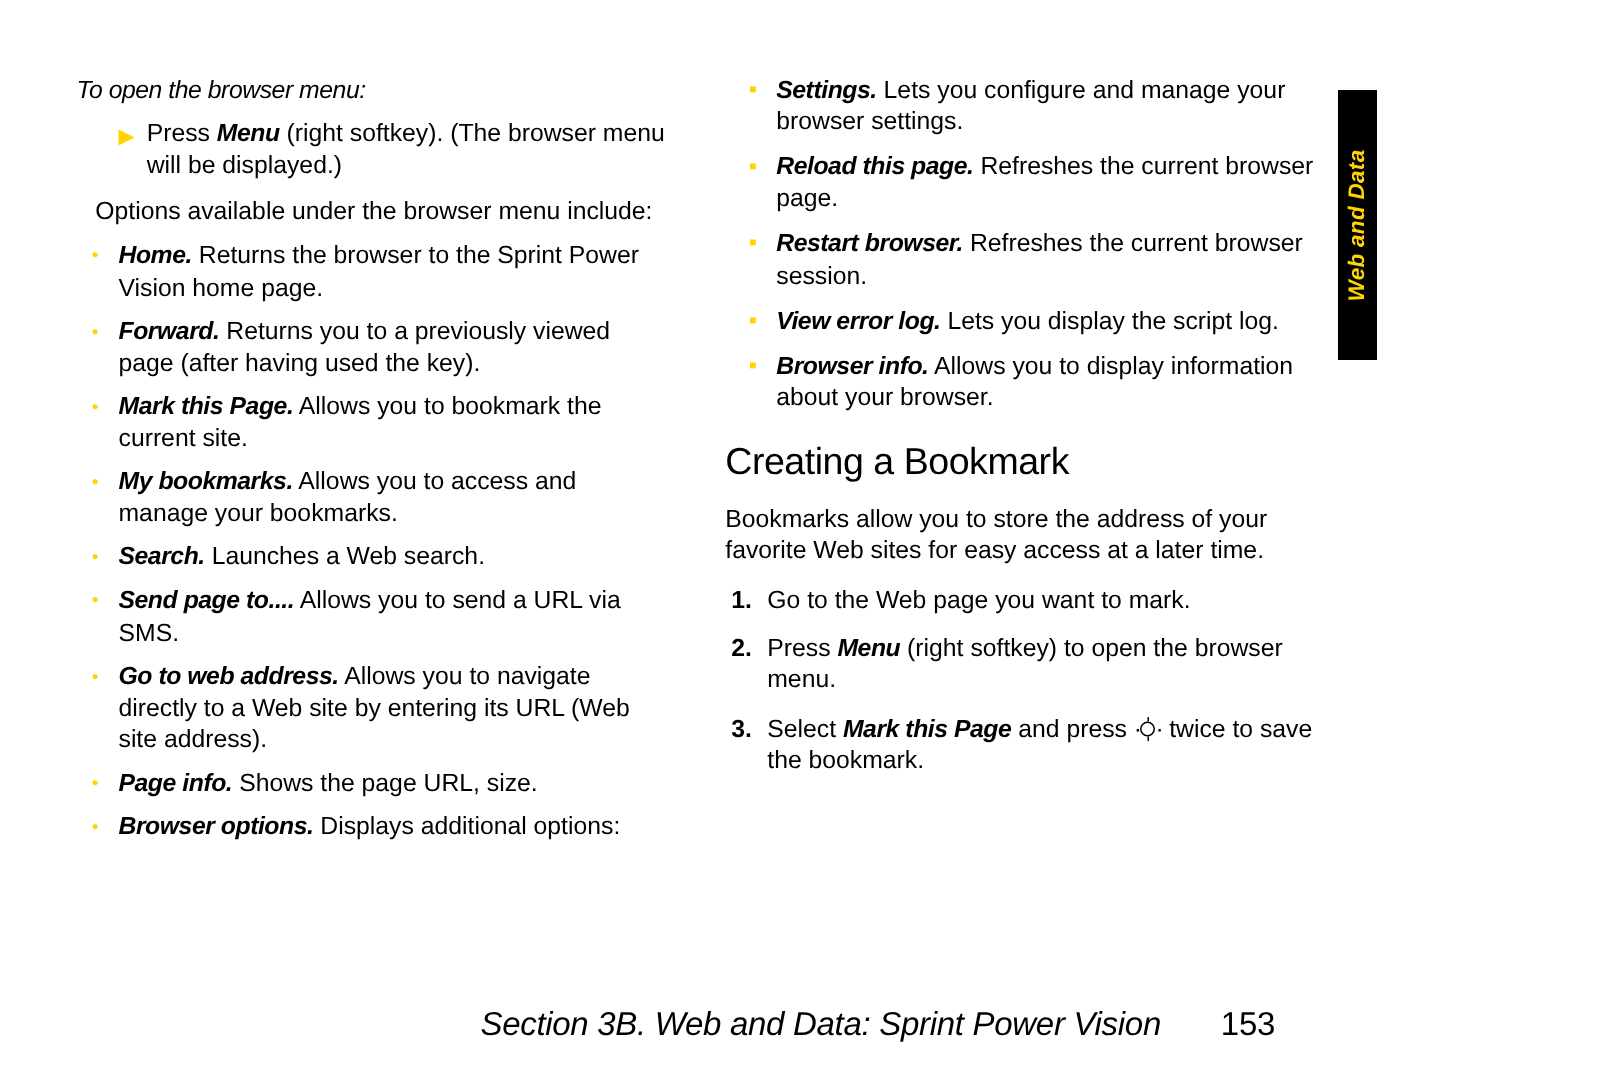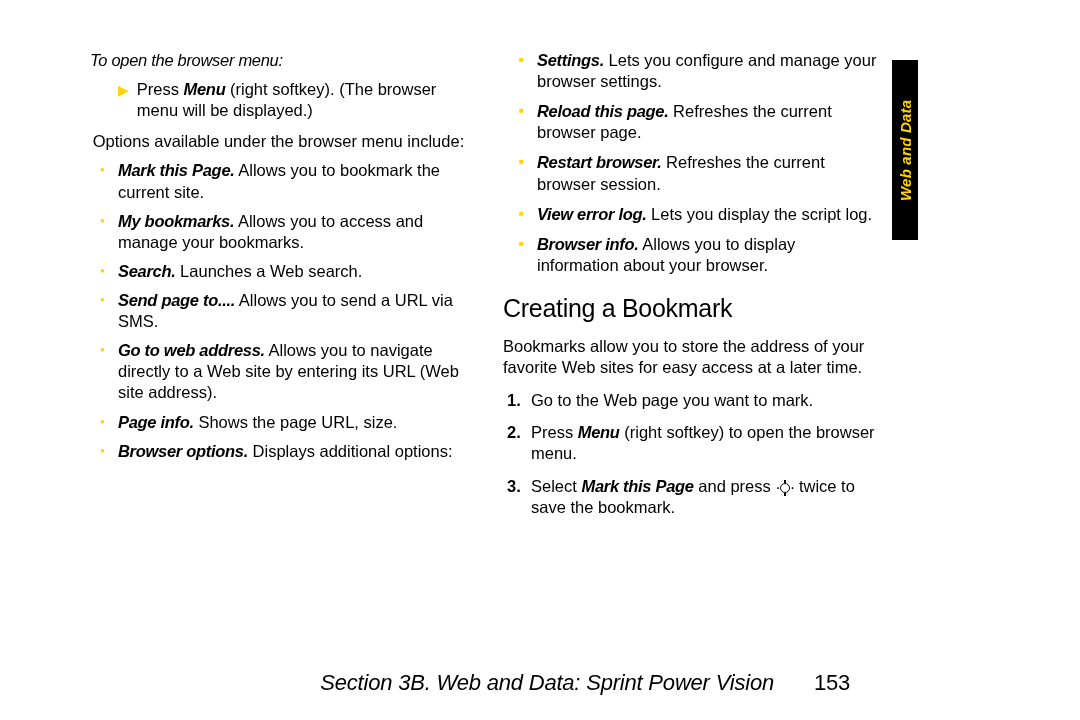--- a/index.html
+++ b/index.html
@@ -8,21 +8,21 @@
     height: 720px;
     background: #fff;
     font-family: Arial, Helvetica, sans-serif;
     color: #000;
     overflow: hidden;
   }
   .page {
     position: relative;
     width: 940px;
     height: 720px;
-    padding: 50px 60px 30px 90px;
+    padding: 50px 60px 30px 51px;
   }
   .columns {
     display: flex;
     gap: 36px;
     height: 610px;
   }
   .col {
     width: 440px;
     font-size: 16.5px;
     line-height: 1.28;
@@ -146,20 +146,22 @@
       <div class="step-line">
         <span class="play-arrow">▶</span>
         <span>
           <span>Press </span><span class="bi">Menu</span><span> (right softkey). (The browser menu will be displayed.)</span>
         </span>
       </div>
 
       <p class="intro-line">Options available under the browser menu include:</p>
 
       <ul class="bullets">
+        <li><span class="bi">Home.</span><span> Returns the browser to the Sprint Power Vision home page.</span></li>
+        <li><span class="bi">Forward.</span><span> Returns you to a previously viewed page (after having used the key).</span></li>
         <li><span class="bi">Mark this Page.</span><span> Allows you to bookmark the current site.</span></li>
         <li><span class="bi">My bookmarks.</span><span> Allows you to access and manage your bookmarks.</span></li>
         <li><span class="bi">Search.</span><span> Launches a Web search.</span></li>
         <li><span class="bi">Send page to....</span><span> Allows you to send a URL via SMS.</span></li>
         <li><span class="bi">Go to web address.</span><span> Allows you to navigate directly to a Web site by entering its URL (Web site address).</span></li>
         <li><span class="bi">Page info.</span><span> Shows the page URL, size.</span></li>
         <li><span class="bi">Browser options.</span><span> Displays additional options:</span></li>
       </ul>
     </div>
 

